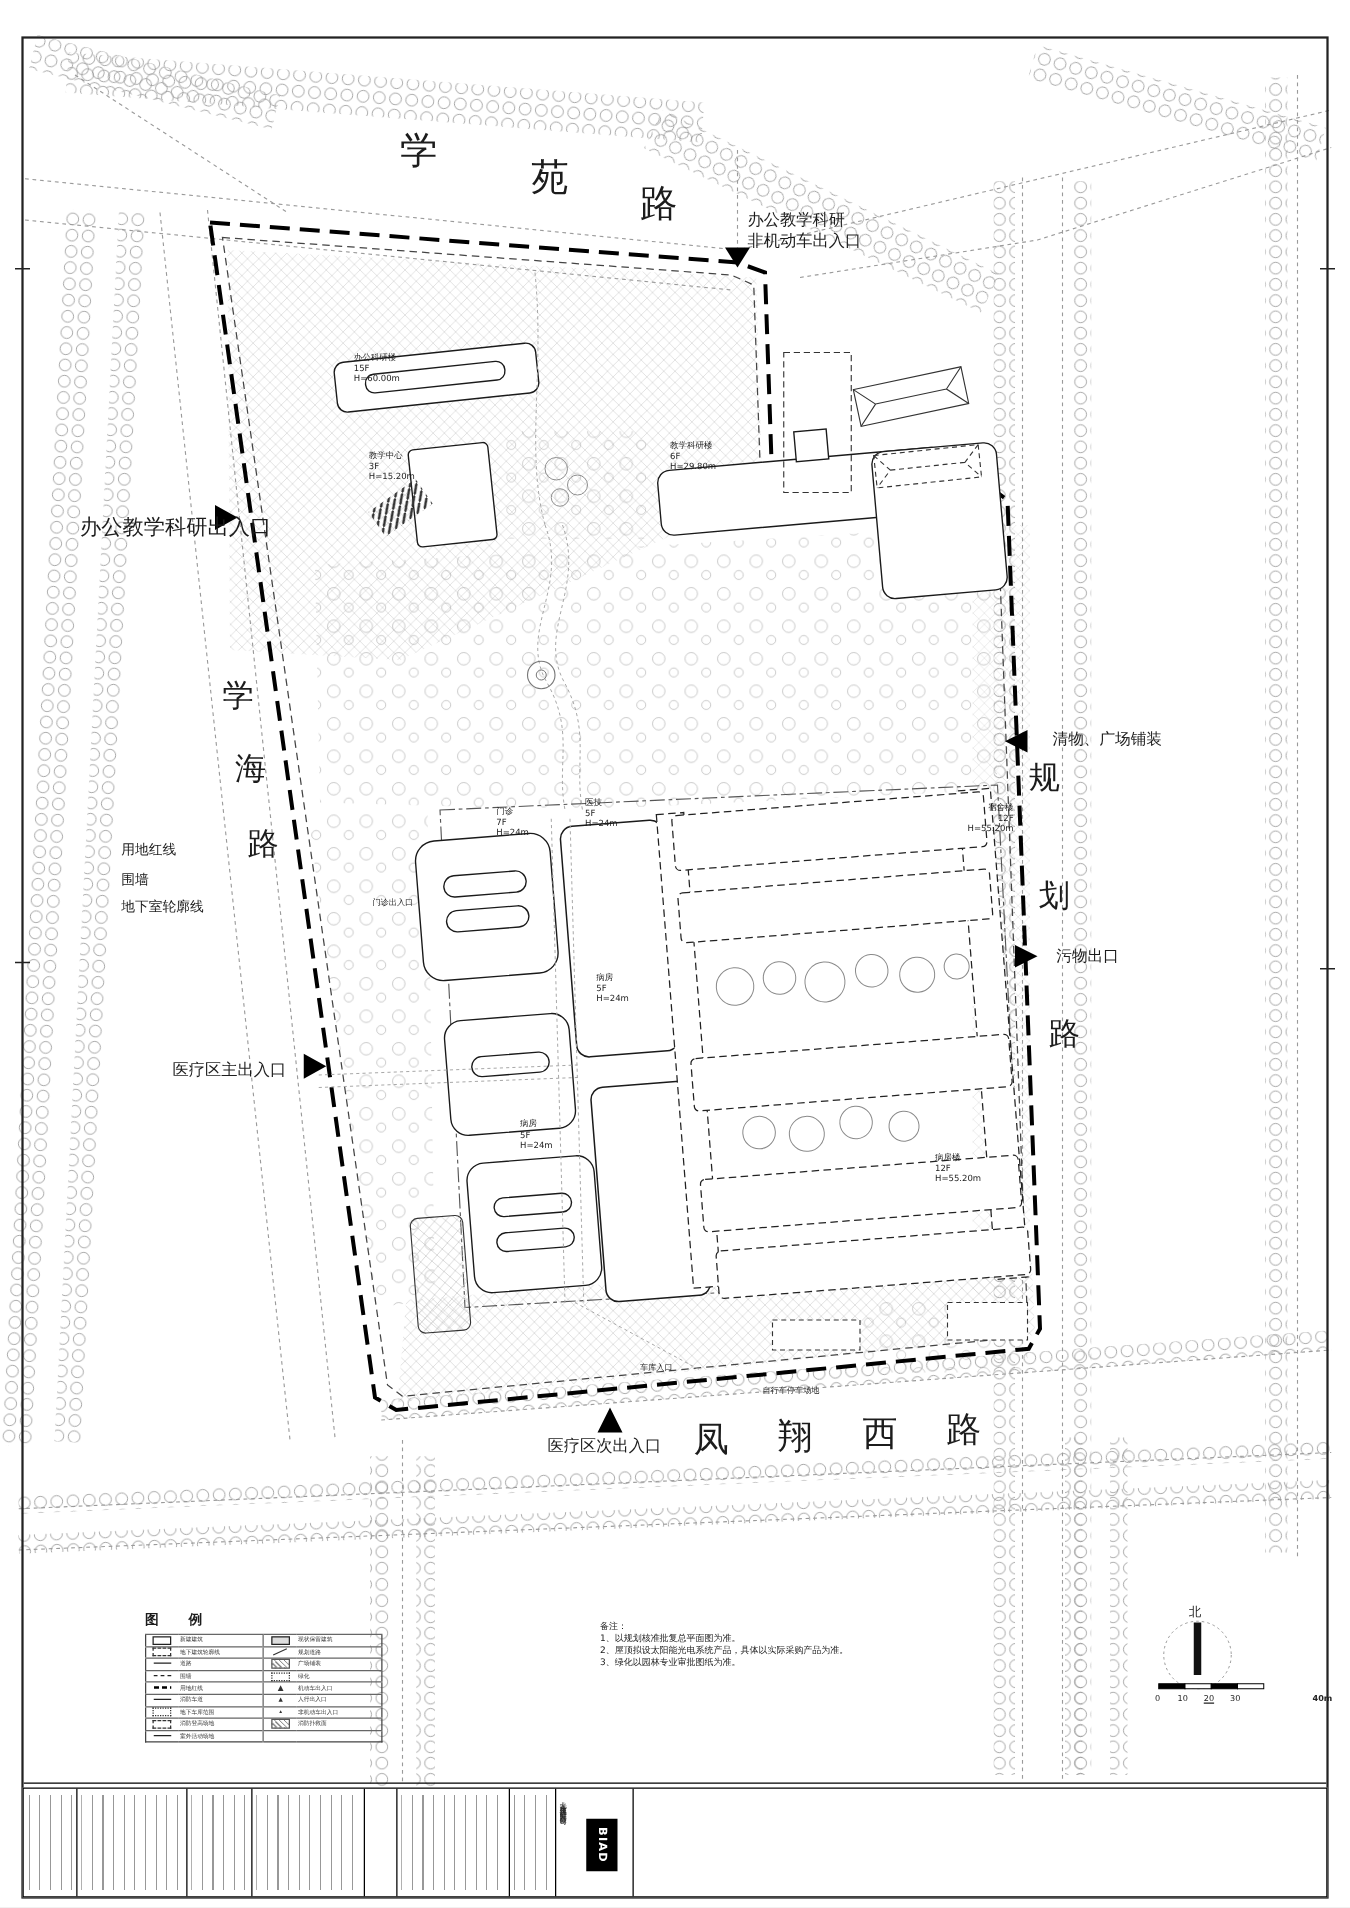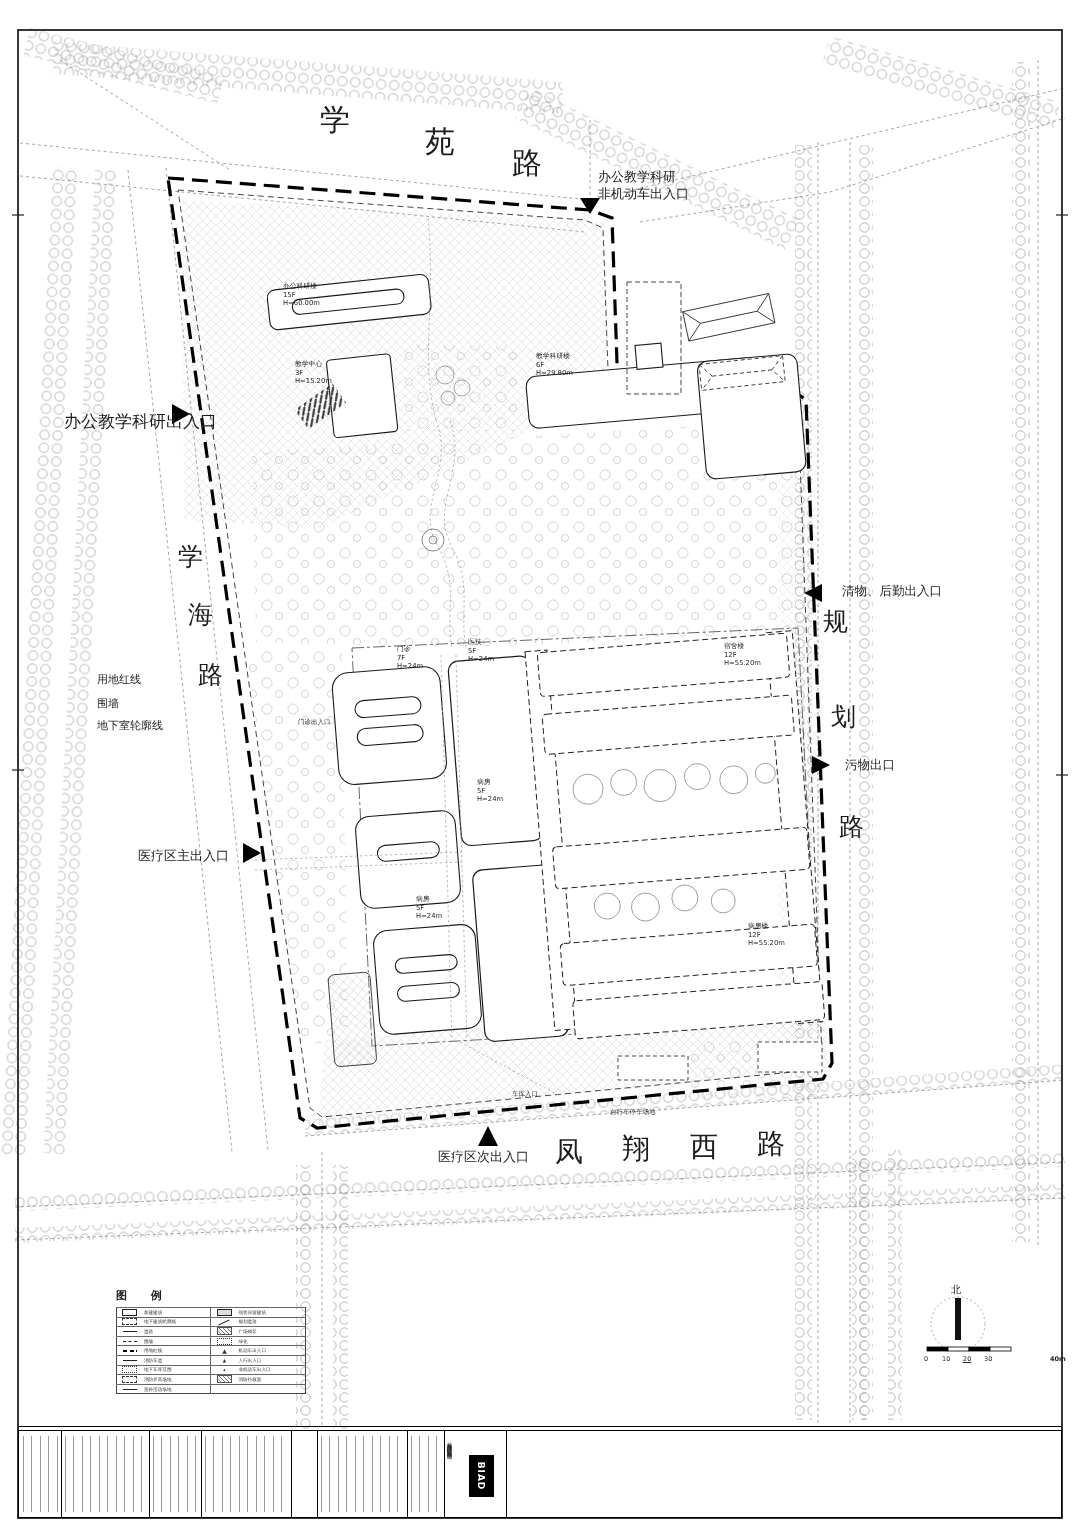--- a/index.html
+++ b/index.html
@@ -264,21 +264,21 @@
 <span class="lbl roadchar" style="left:839px;top:810px;font-size:25px;">路</span>
 
 <span class="lbl roadchar" style="left:555px;top:1133px;font-size:28px;">凤</span>
 <span class="lbl roadchar" style="left:622px;top:1130px;font-size:28px;">翔</span>
 <span class="lbl roadchar" style="left:690px;top:1128px;font-size:28px;">西</span>
 <span class="lbl roadchar" style="left:757px;top:1125px;font-size:28px;">路</span>
 
 <span class="lbl ml" style="left:598px;top:168px;font-size:13px;line-height:17px;">办公教学科研
 非机动车出入口</span>
 <span class="lbl" style="left:52px;top:410px;font-size:17px;margin-left:12px;">办公教学科研出入口</span>
-<span class="lbl" style="left:842px;top:583px;font-size:12.5px;">清物、后勤出入口</span>
+<span class="lbl" style="left:842px;top:583px;font-size:12.5px;">清物、广场铺装</span>
 <span class="lbl" style="left:845px;top:757px;font-size:12.5px;">污物出口</span>
 <span class="lbl" style="left:138px;top:847px;font-size:13px;">医疗区主出入口</span>
 <span class="lbl" style="left:438px;top:1148px;font-size:13px;">医疗区次出入口</span>
 
 <span class="lbl" style="left:97px;top:672px;font-size:11px;">用地红线</span>
 <span class="lbl" style="left:97px;top:696px;font-size:11px;">围墙</span>
 <span class="lbl" style="left:97px;top:718px;font-size:11px;">地下室轮廓线</span>
 
 <span class="lbl ml bl" style="left:283px;top:282px;">办公科研楼
 15F
@@ -294,31 +294,37 @@
 H=24m</span>
 <span class="lbl ml bl" style="left:468px;top:638px;">医技
 5F
 H=24m</span>
 <span class="lbl ml bl" style="left:477px;top:778px;">病房
 5F
 H=24m</span>
 <span class="lbl ml bl" style="left:416px;top:895px;">病房
 5F
 H=24m</span>
-<span class="lbl ml bl" style="left:724px;top:642px;">宿舍楼
+<span class="lbl ml bl" style="left:774px;top:642px;text-align:right;">宿舍楼
 12F
 H=55.20m</span>
 <span class="lbl ml bl" style="left:748px;top:922px;">病房楼
 12F
 H=55.20m</span>
 
 <span class="lbl tiny" style="left:298px;top:718px;">门诊出入口</span>
 <span class="lbl tiny" style="left:512px;top:1090px;">车库入口</span>
 <span class="lbl tiny" style="left:610px;top:1108px;">自行车停车场地</span>
 
+<div id="notes">
+  <span>备注：</span>
+  <div class="ml">1、以规划核准批复总平面图为准。
+2、屋顶拟设太阳能光电系统产品，具体以实际采购产品为准。
+3、绿化以园林专业审批图纸为准。</div>
+</div>
 
 <div id="legend">
   <div class="ltitle">图 例</div>
   <table>
     <tbody>
           <tr>
       <td class="sym"><span class="s-rect"></span></td>
       <td class="lab">新建建筑</td>
       <td class="sym rsep"><span class="s-rectg"></span></td>
       <td class="lab">现状保留建筑</td>

